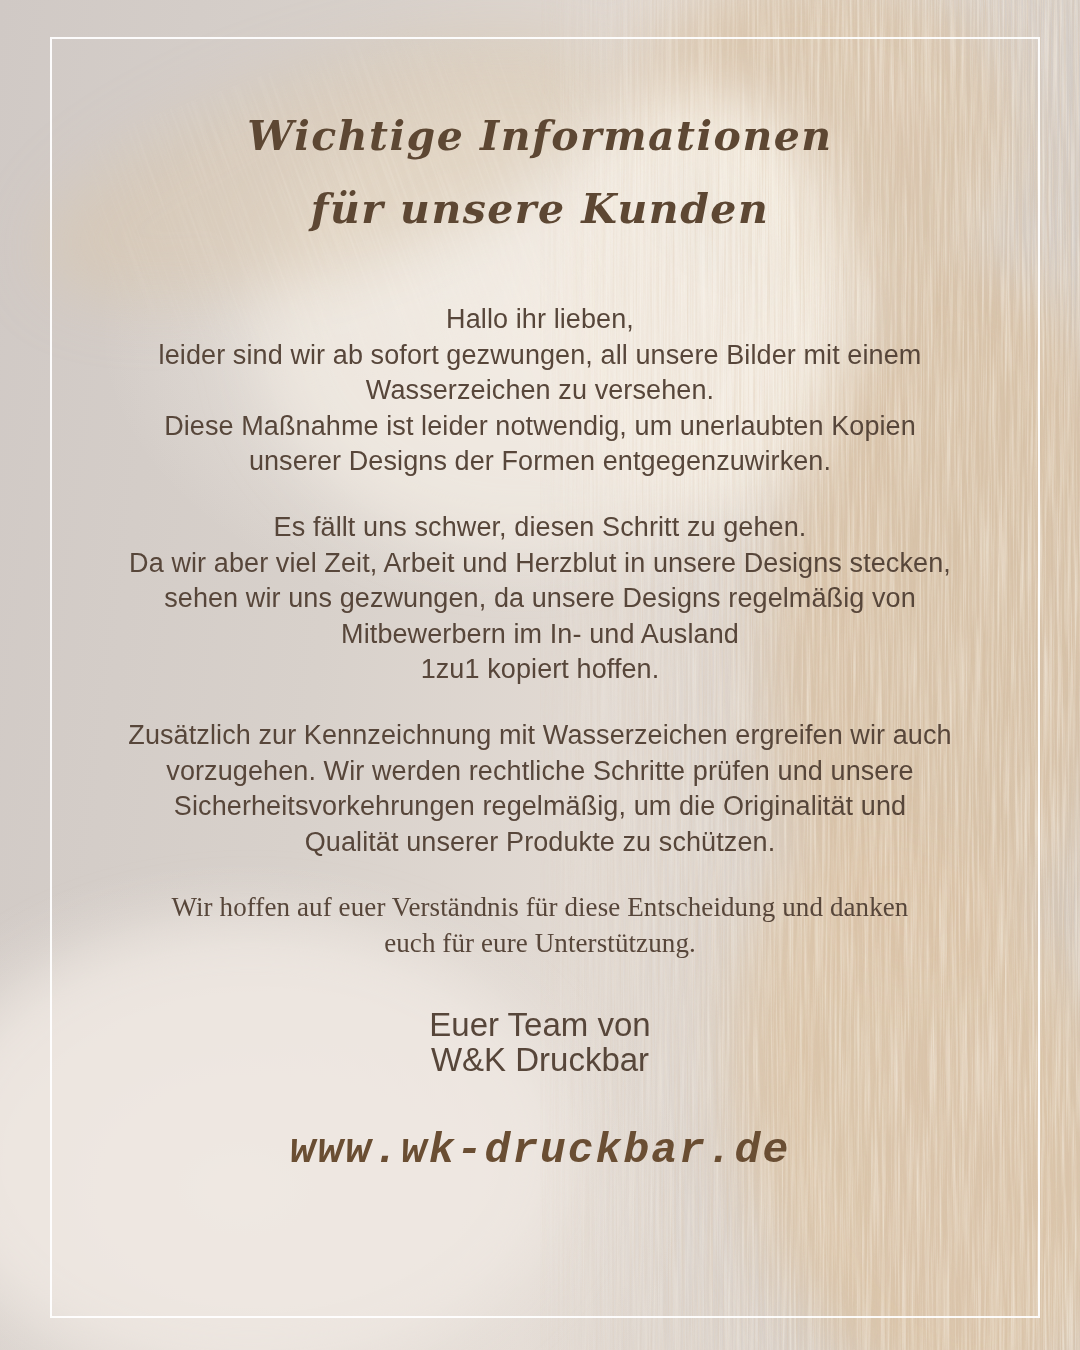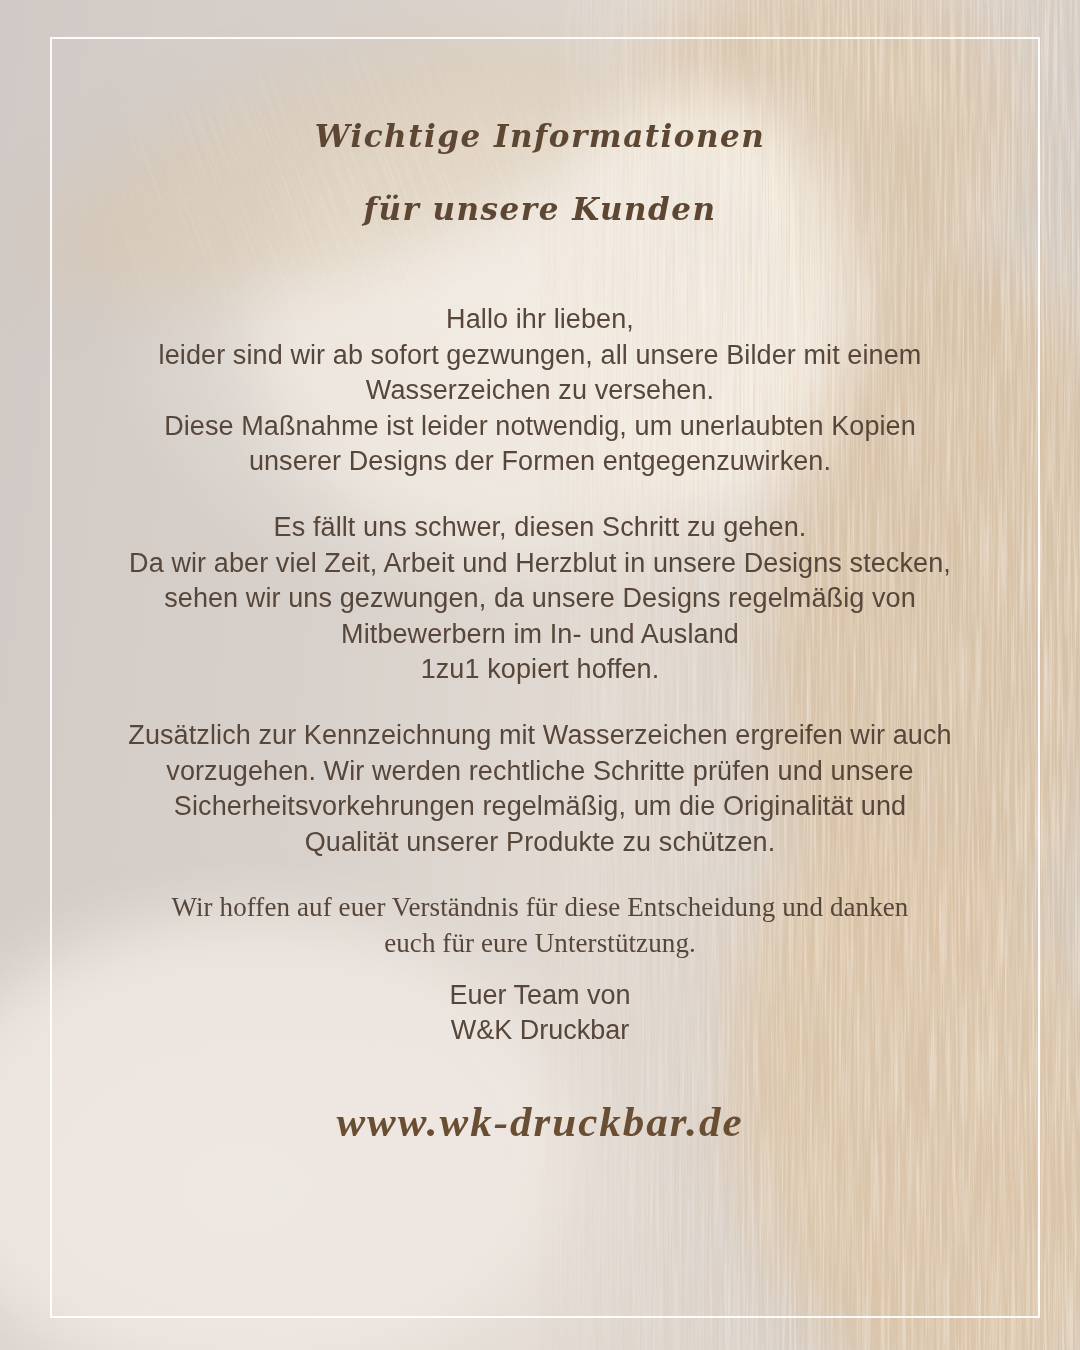--- a/index.html
+++ b/index.html
@@ -36,47 +36,47 @@
     position:absolute;inset:0;z-index:2;
     display:flex;flex-direction:column;align-items:center;
     text-align:center;
   }
 
   .title{
     margin-top:100px;
     font-family:"DejaVu Serif",serif;
     font-style:italic;
     font-weight:600;
-    font-size:31px;
+    font-size:41px;
     line-height:73px;
     letter-spacing:1.5px;
     color:var(--c-title);
   }
 
   .bodytext{
     margin-top:56px;
     font-size:27px;
     line-height:35.6px;
     letter-spacing:0.1px;
     color:var(--c-body);
   }
   .paragraph{margin-bottom:30px;}
   .paragraph:last-child{margin-bottom:0;font-family:Liberation Serif, serif;}
   .text-line{white-space:nowrap;}
 
   .signature{
-    margin-top:16px;
-    font-size:27px;
+    margin-top:45px;
+    font-size:33px;
     line-height:35.6px;
     color:var(--c-body);
   }
 
   .website{
     margin-top:48px;
-    font-family:Liberation Serif, serif;
+    font-family:Liberation Mono, monospace;
     font-style:italic;
     font-weight:600;
     font-size:43px;
     letter-spacing:2px;
     color:var(--c-footer);
   }
 </style>
 </head>
 <body>
 

